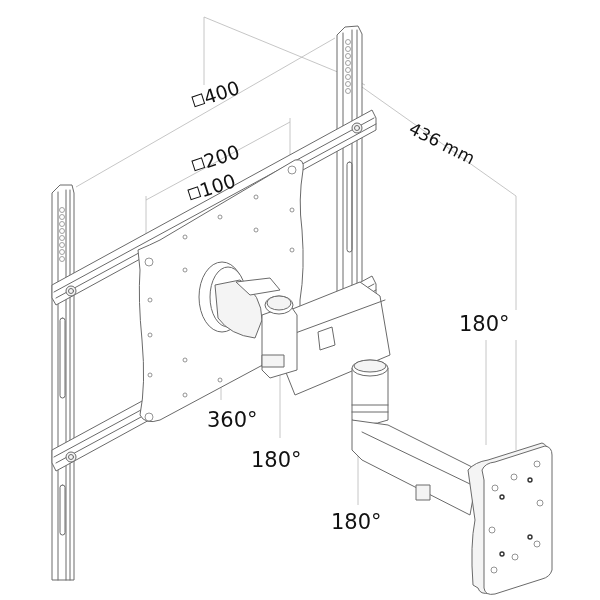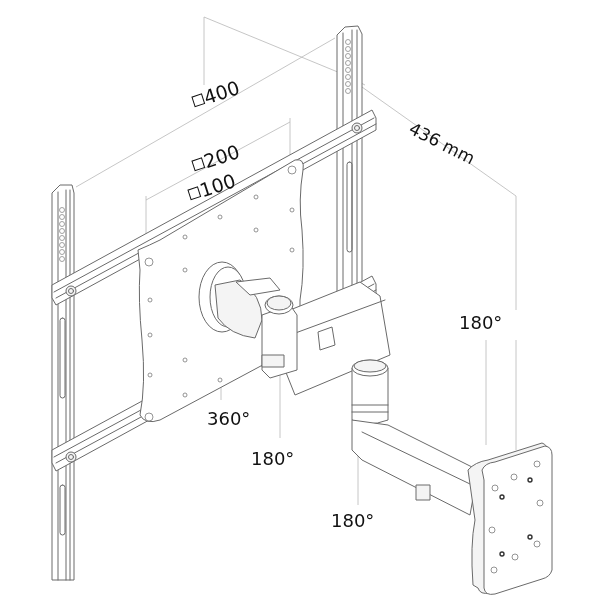--- a/index.html
+++ b/index.html
@@ -8,21 +8,21 @@
     .ln { fill: none; stroke: #6a6a6a; stroke-width: 1; stroke-linejoin: round; stroke-linecap: round; }
     .ln2 { fill: none; stroke: #8a8a8a; stroke-width: 0.8; }
     .dim { fill: none; stroke: #b8b8b8; stroke-width: 0.8; }
     .fillw { fill: #ffffff; stroke: #6a6a6a; stroke-width: 1; stroke-linejoin: round; }
     .fillg { fill: #f4f4f4; stroke: #6a6a6a; stroke-width: 1; stroke-linejoin: round; }
     .hole { fill: #ffffff; stroke: #7a7a7a; stroke-width: 0.8; }
     .hole-dark { fill: #ffffff; stroke: #333333; stroke-width: 1.4; }
     .label { position: absolute; color: #111111; font-family: "DejaVu Sans", sans-serif; white-space: nowrap; line-height: 1; }
     .vesa { font-size: 19px; transform-origin: left bottom; transform: rotate(-18deg); }
     .vesa .sq { display: inline-block; width: 9px; height: 9px; border: 1.2px solid #111; margin-right: 1px; vertical-align: 1px; }
-    .deg { font-size: 18px; }
+    .deg { font-size: 21px; }
     .mm { font-size: 17px; transform-origin: left top; transform: rotate(27deg); }
   </style>
 </head>
 <body>
 
 <svg id="canvas" viewBox="0 0 600 600" xmlns="http://www.w3.org/2000/svg">
 
   <g>
 
     <line class="dim" x1="204" y1="17" x2="204" y2="85"></line>

